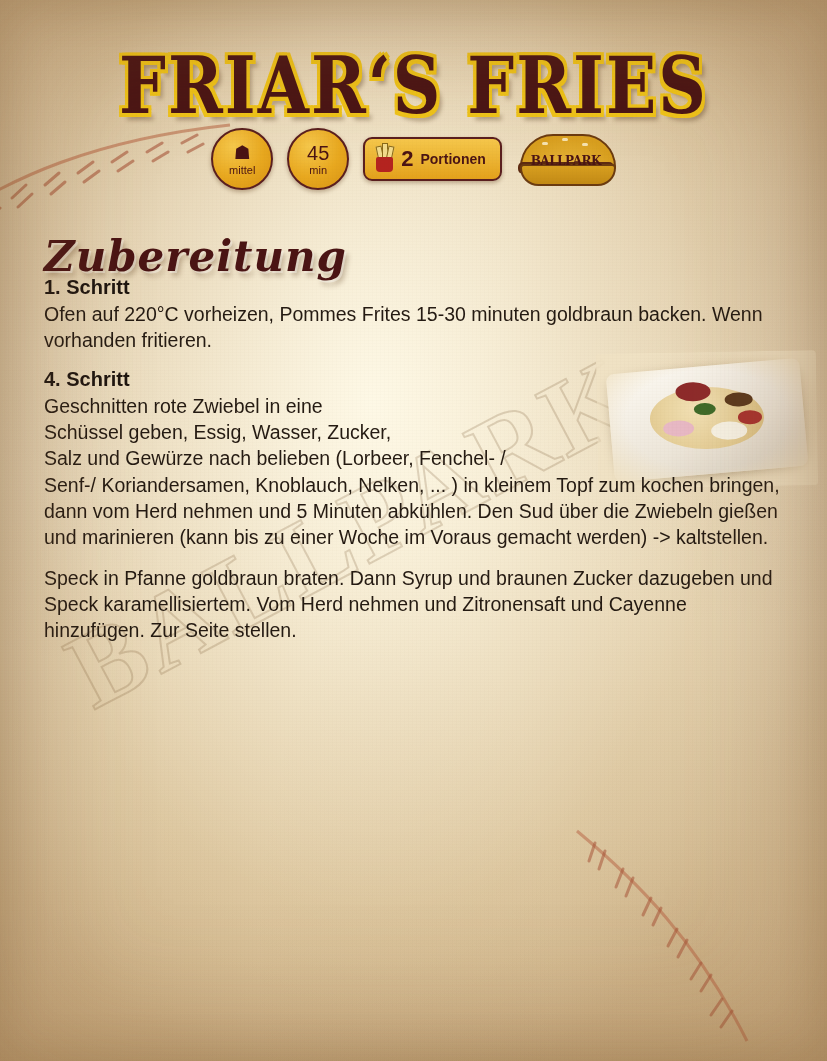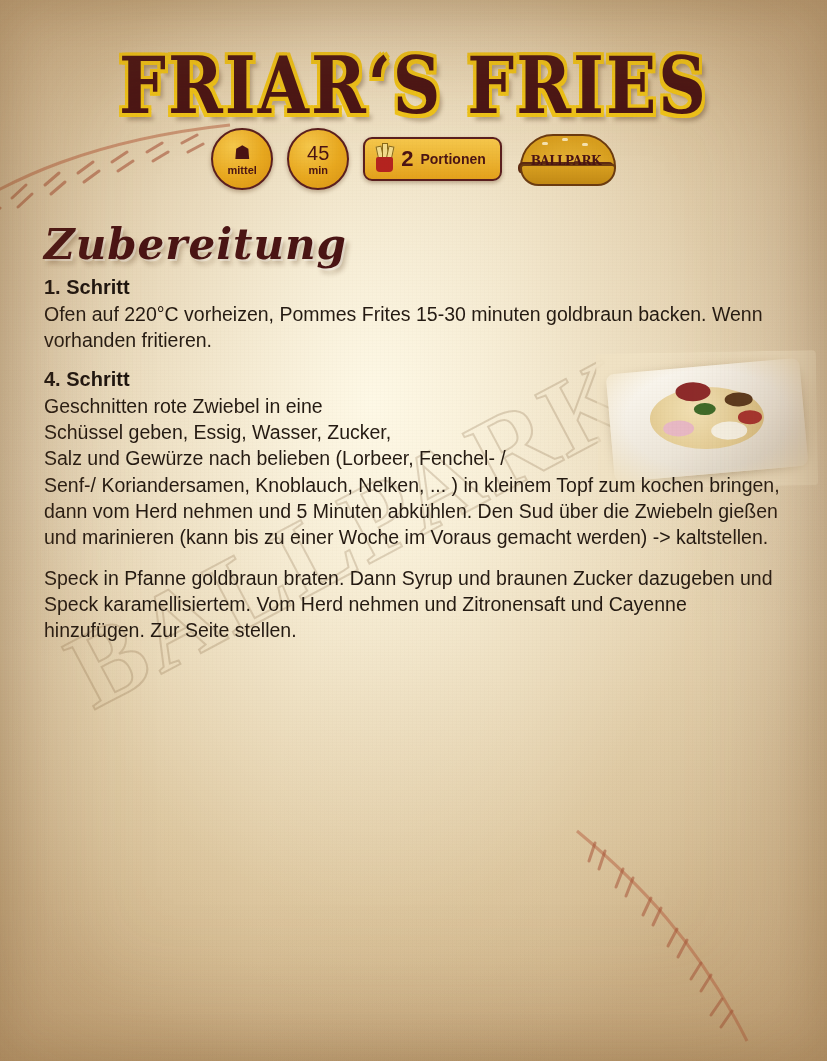--- a/index.html
+++ b/index.html
@@ -115,21 +115,21 @@
     justify-content: center;
     color: #4a1414;
     line-height: 1;
   }
   .badge-circle .big {
     font-size: 20px;
     font-weight: normal;
   }
   .badge-circle .small {
     font-size: 11px;
-    font-weight: bold;
+    font-weight: normal;
     margin-top: 2px;
   }
   .chef-glyph {
     font-size: 19px;
     line-height: 1;
     margin-bottom: 1px;
   }
   .badge-pill {
     height: 40px;
     padding: 0 14px 0 10px;
@@ -209,21 +209,21 @@
     font-weight: bold;
     font-size: 12px;
     color: #4a1414;
     letter-spacing: -0.5px;
     z-index: 4;
   }
 
   
   .section-heading {
     position: absolute;
-    top: 220px;
+    top: 232px;
     left: 44px;
     font-family: "DejaVu Serif", serif;
     font-style: italic;
     font-weight: bold;
     font-size: 42px;
     color: #4a1414;
     text-shadow: 2px 2px 0 rgba(255,255,255,0.35), 4px 5px 5px rgba(80,45,15,0.28);
     letter-spacing: 1px;
   }
 

